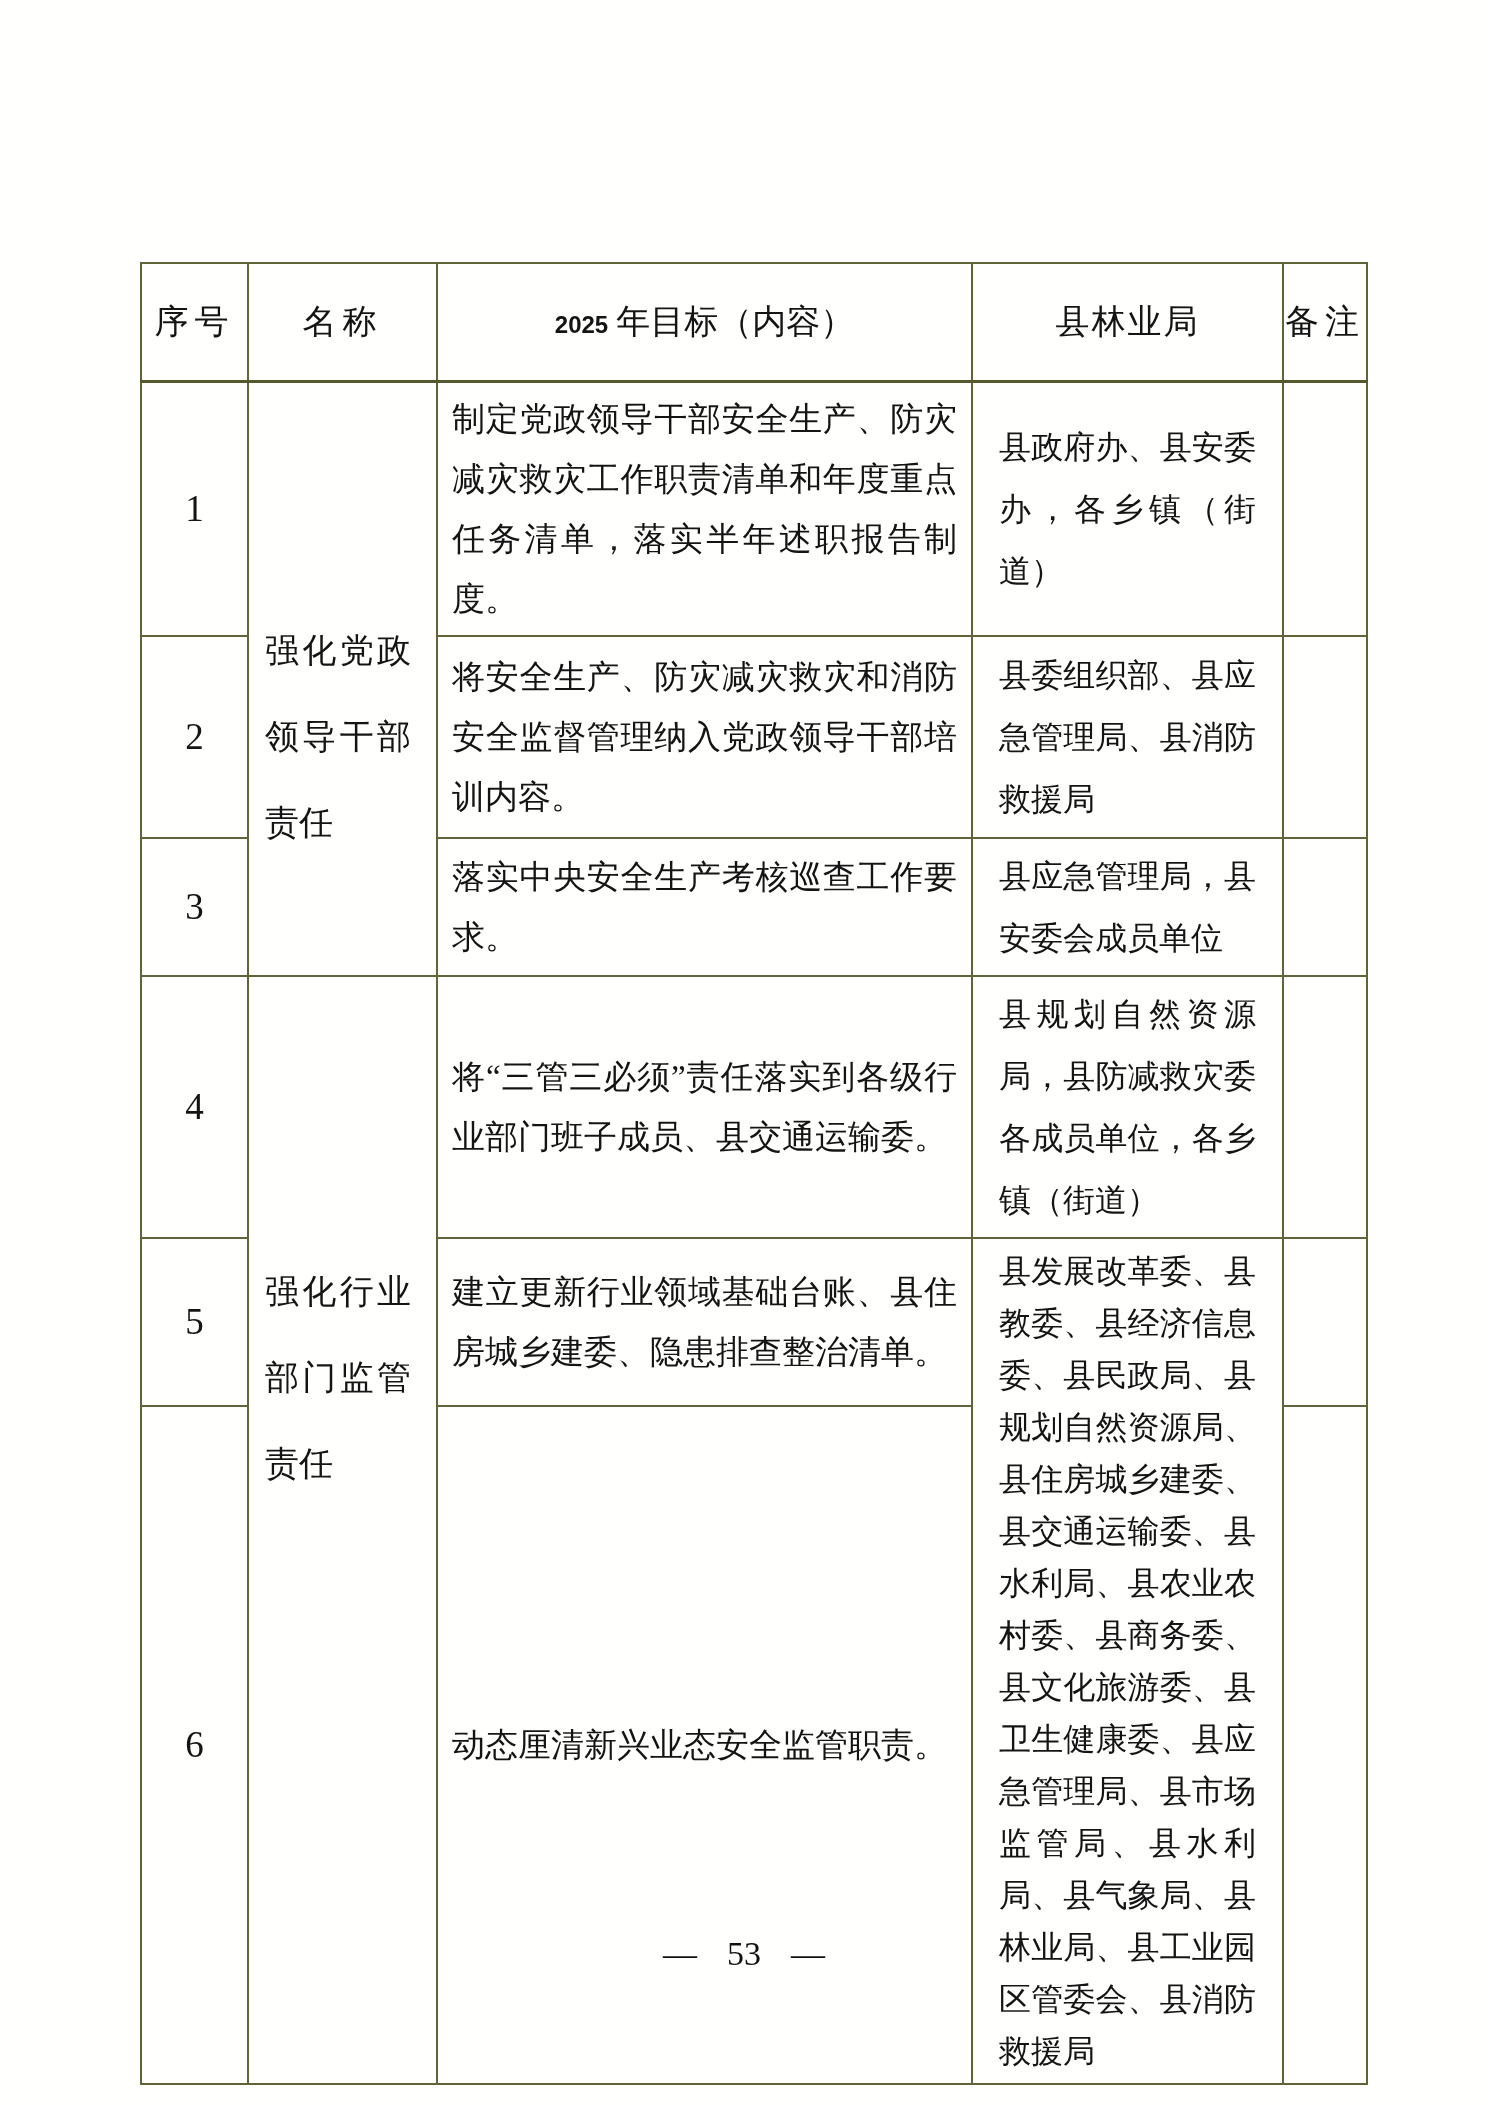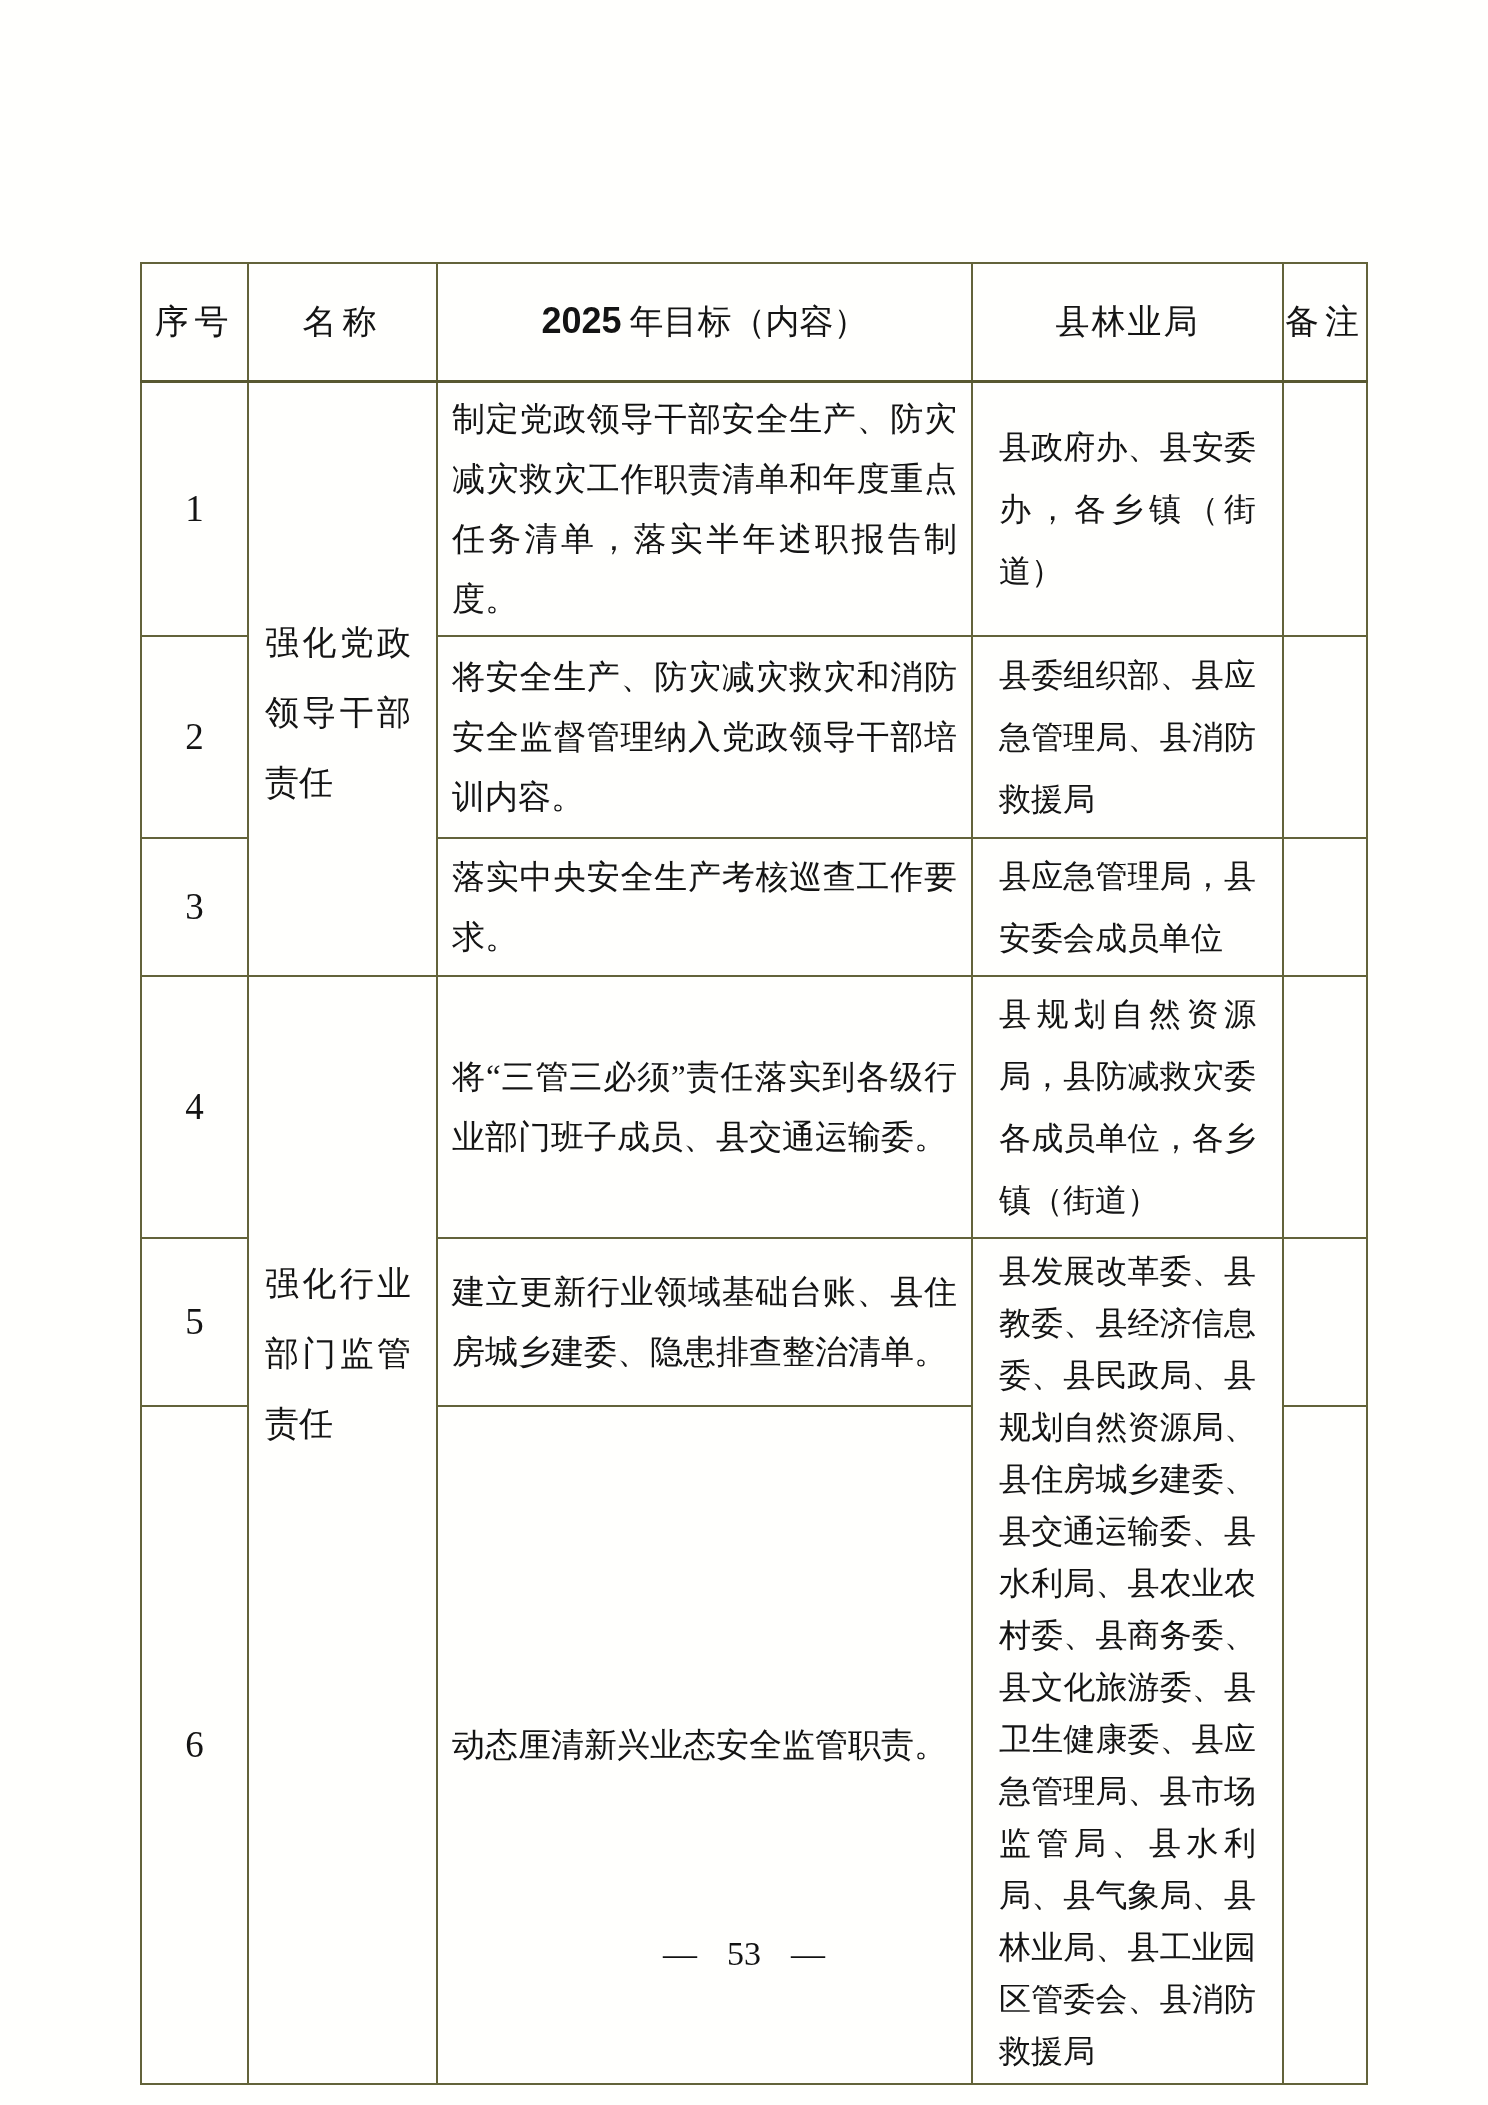--- a/index.html
+++ b/index.html
@@ -33,36 +33,36 @@
     text-align: center;
     vertical-align: middle;
     font-size: 34px;
     border-bottom: 3px solid #585830;
   }
   .ls { letter-spacing: 6px; }
   .ls2 { letter-spacing: 2px; }
   .year-bold {
     font-family: "Liberation Sans", sans-serif;
     font-weight: bold;
-    font-size: 36px;
+    font-size: 24px;
     letter-spacing: 0;
     margin-right: 8px;
   }
   td.num-cell {
     text-align: center;
     vertical-align: middle;
     font-size: 37px;
     font-family: "Liberation Serif", serif;
   }
   td.name-cell {
     vertical-align: top;
     text-align: justify;
     text-justify: inter-character;
     font-size: 34px;
-    line-height: 70px;
+    line-height: 86px;
     padding: 225px 25px 0 16px;
   }
   td.name-cell.name-lower {
     padding-top: 272px;
   }
   td.goal-cell {
     vertical-align: middle;
     text-align: justify;
     text-justify: inter-character;
     font-size: 33px;

